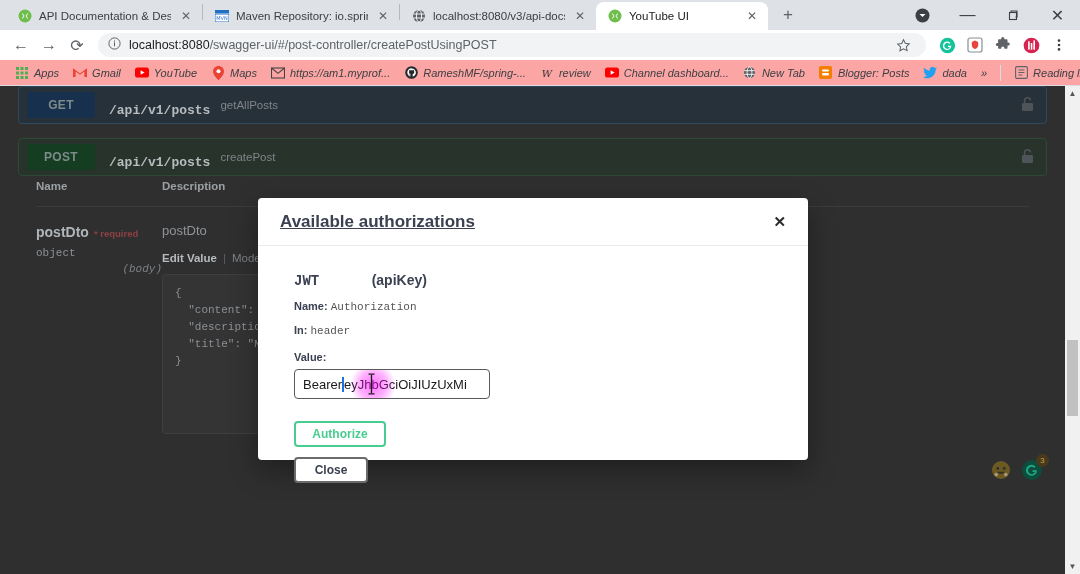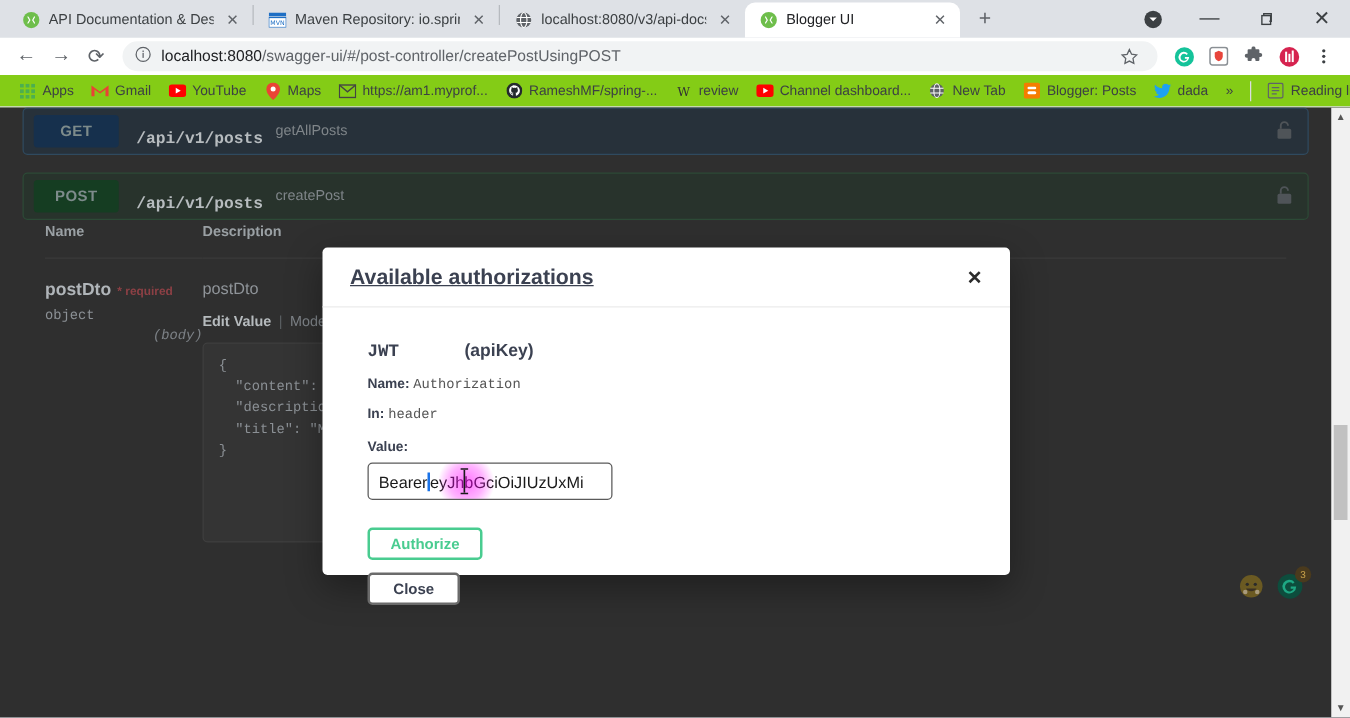--- a/index.html
+++ b/index.html
@@ -46,22 +46,22 @@
     flex: 1 1 auto; height: 24px; background: #f1f3f4; border-radius: 13px;
     display: flex; align-items: center; padding: 0 10px; gap: 8px; margin: 0 6px;
     font-size: 12.5px; color: #202124;
   }
   .omnibox .url { flex: 1 1 auto; overflow: hidden; white-space: nowrap; }
   .url .host { color: #202124; }
   .url .path { color: #5f6368; }
   .tb-icon { width: 26px; height: 26px; display: flex; align-items: center; justify-content: center; flex: 0 0 26px; }
 
   .bookmarks {
-    height: 26px; background: #84cc16; display: flex; align-items: center;
-    padding: 0 8px; gap: 0px; border-bottom: 1px solid #dadce0; position: relative;
+    height: 26px; background: #fca5a5; display: flex; align-items: center;
+    padding: 0 8px; gap: 0px; border-bottom: 1px solid #dadce0; position: relative; font-style: italic;
   }
   .bm { display: flex; align-items: center; gap: 5px; padding: 0 7px; height: 22px; font-size: 11px; color: #3c4043; white-space: nowrap; }
   .bm-ico { width: 14px; height: 14px; flex: 0 0 14px; display: flex; align-items: center; justify-content: center; }
   .bm-overflow { margin-left: auto; display: flex; align-items: center; gap: 0; }
   .vdiv { width: 1px; height: 16px; background: #dadce0; margin: 0 6px; }
 
   
   .viewport {
     position: absolute; left: 0; top: 86px; width: 1080px; height: 488px;
     background: #2f2f2f; overflow: hidden;
@@ -208,21 +208,21 @@
       <span class="tab-close">✕</span>
     </div>
 
     <div class="tab active">
       <span class="tab-favicon">
         <svg width="14" height="14" viewBox="0 0 14 14">
             <circle cx="7" cy="7" r="6.5" fill="#6ebe4b"></circle>
             <path d="M4 4.5c1.2 0 1 2.5 2.2 2.5M4 9.5c1.2 0 1-2.5 2.2-2.5M10 4.5c-1.2 0-1 2.5-2.2 2.5M10 9.5c-1.2 0-1-2.5-2.2-2.5" stroke="#fff" stroke-width="1" fill="none"></path>
           </svg>
       </span>
-      <span class="tab-title">Blogger UI</span>
+      <span class="tab-title">YouTube UI</span>
       <span class="tab-close">✕</span>
     </div>
 
     <div class="newtab">+</div>
 
     <div class="wincontrols">
       <div class="wc">
         <svg width="15" height="15" viewBox="0 0 15 15">
             <circle cx="7.5" cy="7.5" r="7" fill="#3c4043"></circle>
             <path d="M4.5 6l3 3 3-3" fill="#fff"></path>

